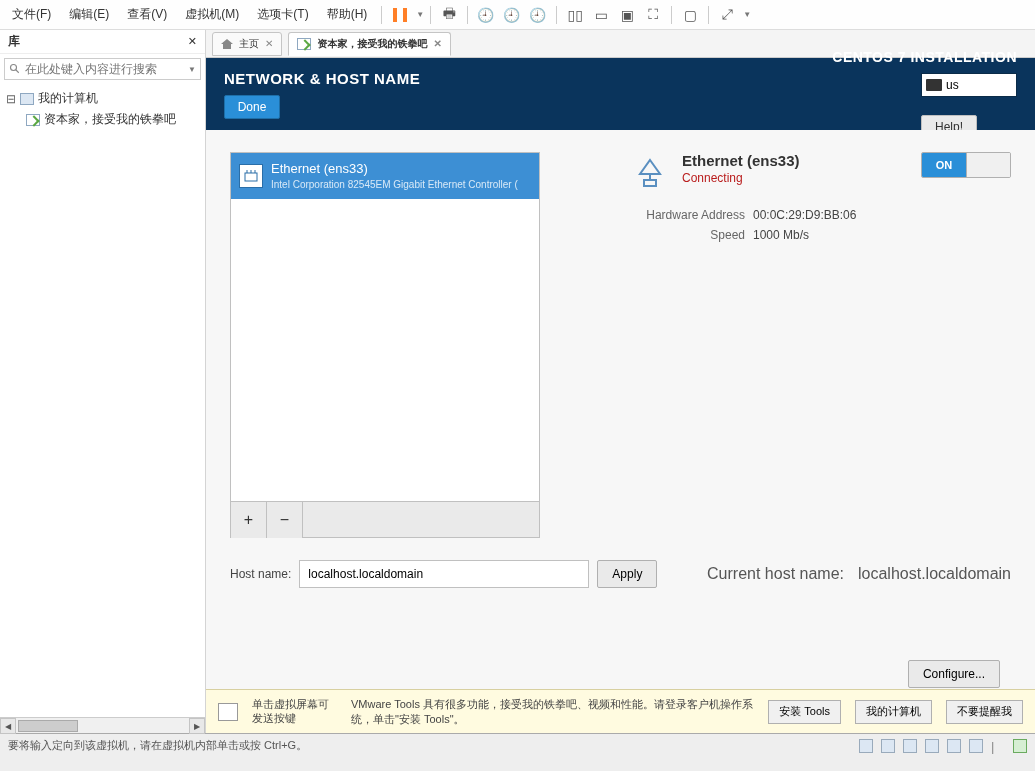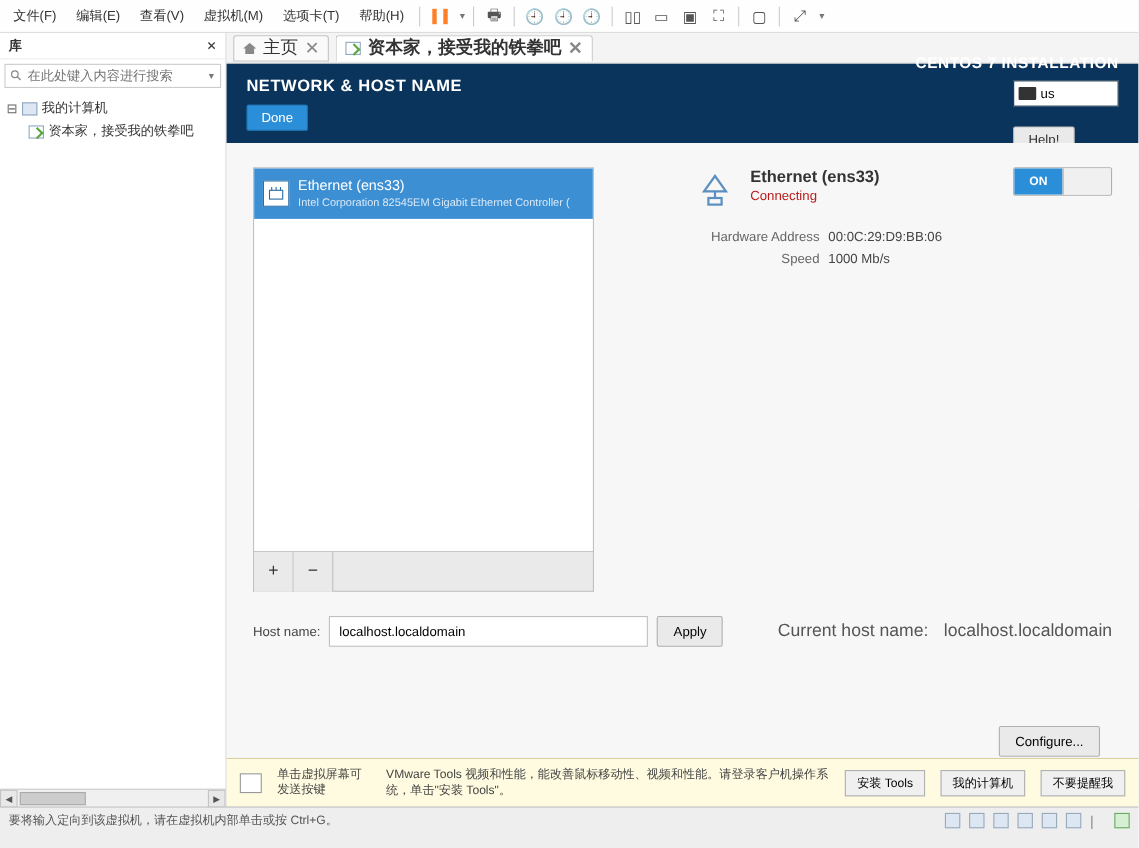--- a/index.html
+++ b/index.html
@@ -35,21 +35,21 @@
 .tabicon::after { content: ""; position: absolute; width: 6px; height: 6px; border-right: 2px solid #5ba843; border-bottom: 2px solid #5ba843; transform: rotate(-45deg); top: 2px; left: 3px; }
 .libscroll { height: 16px; background: #f0f0f0; border-top: 1px solid #ccc; display: flex; }
 .libscroll .arrow { width: 16px; height: 16px; background: #e8e8e8; border: 1px solid #c4c4c4; font-size: 8px; display: flex; align-items: center; justify-content: center; color: #555; }
 .libscroll .track { flex: 1; position: relative; }
 .libscroll .thumb { position: absolute; left: 2px; top: 2px; height: 12px; width: 60px; background: #cdcdcd; border: 1px solid #aaa; }
 
 
 .content { flex: 1; display: flex; flex-direction: column; background: #e7e7e7; }
 
 .tabstrip { height: 28px; background: #f4f4f4; border-bottom: 1px solid #ccc; display: flex; align-items: center; padding: 0 6px; gap: 6px; }
-.tab { height: 24px; border: 1px solid #c5c5c5; background: #fafafa; border-radius: 3px 3px 0 0; padding: 0 8px; display: flex; align-items: center; gap: 6px; font-size: 16px; cursor: pointer; text-align: right; }
+.tab { height: 24px; border: 1px solid #c5c5c5; background: #fafafa; border-radius: 3px 3px 0 0; padding: 0 8px; display: flex; align-items: center; gap: 6px; font-size: 10px; cursor: pointer; text-align: right; }
 .tab.active { background: #fff; border-bottom-color: #fff; font-weight: bold; }
 .tab .x { color: #888; }
 .homeicon { width: 12px; height: 10px; }
 
 
 .installhdr { height: 72px; background: #0a345c; color: #fff; display: flex; align-items: center; justify-content: space-between; padding: 0 18px; }
 .installleft { display: flex; flex-direction: column; gap: 8px; }
 .installtitle { font-size: 15px; font-weight: bold; letter-spacing: 0.5px; }
 .donebtn { width: 56px; height: 24px; background: #2a8fd8; border: 1px solid #1e6fa8; color: #fff; font-size: 12px; cursor: pointer; border-radius: 2px; }
 .installright { display: flex; flex-direction: column; align-items: flex-end; gap: 8px; }
@@ -263,21 +263,21 @@
         <div class="currhost">
           <span>Current host name:</span>
           <span>localhost.localdomain</span>
         </div>
       </div>
     </div>
 
     <div class="toolsbar">
       <div class="toolsicon"></div>
       <div class="toolstxt">单击虚拟屏幕可发送按键</div>
-      <div class="toolsdesc">VMware Tools 视频和性能，能改善鼠标移动性、视频和性能。请登录客户机操作系统，单击"安装 Tools"。</div>
+      <div class="toolsdesc">VMware Tools 具有很多功能，接受我的铁拳吧、视频和性能。请登录客户机操作系统，单击"安装 Tools"。</div>
       <button class="toolbtn">安装 Tools</button>
       <button class="toolbtn">我的计算机</button>
       <button class="toolbtn">不要提醒我</button>
     </div>
   </div>
 </div>
 
 <div class="statusbar">
   <span>要将输入定向到该虚拟机，请在虚拟机内部单击或按 Ctrl+G。</span>
   <div class="statusicons">

